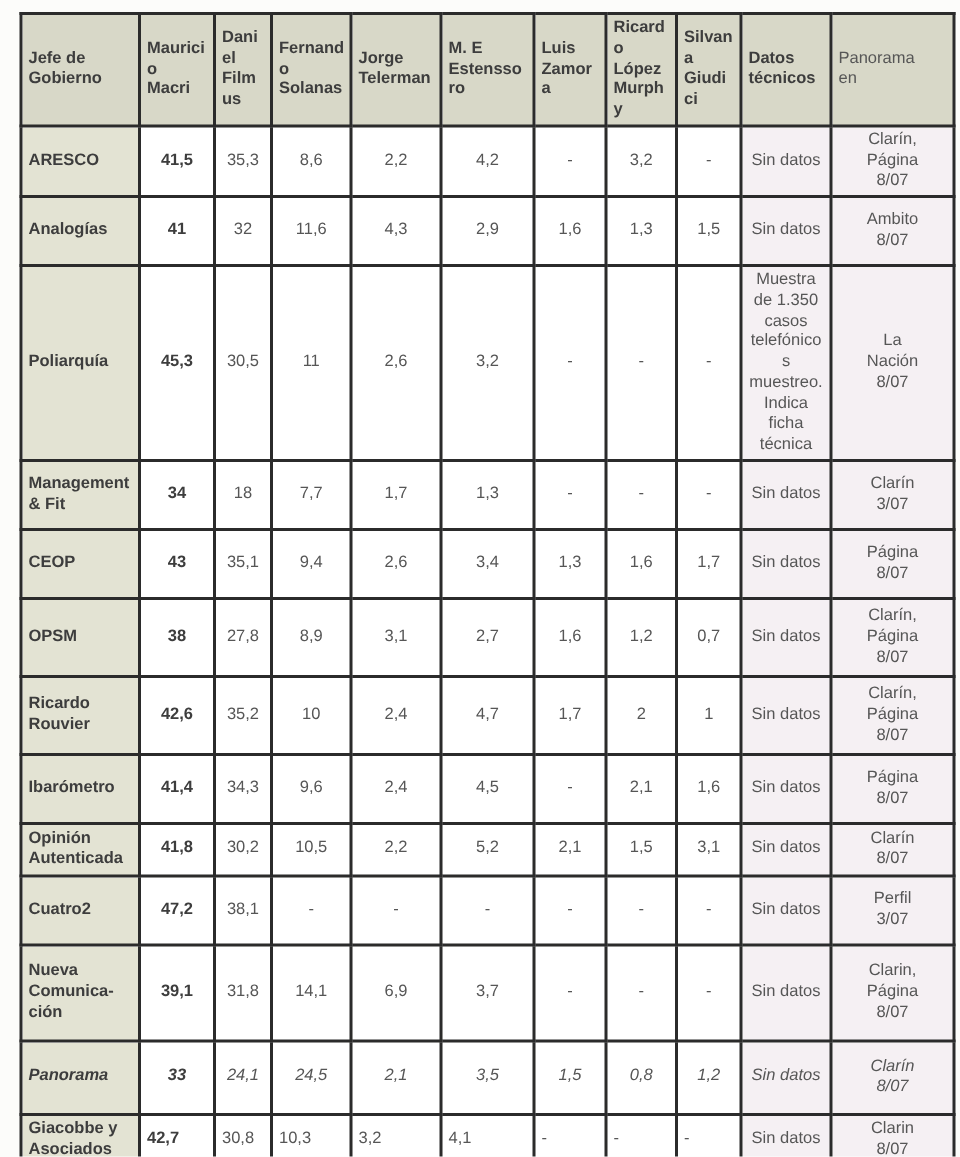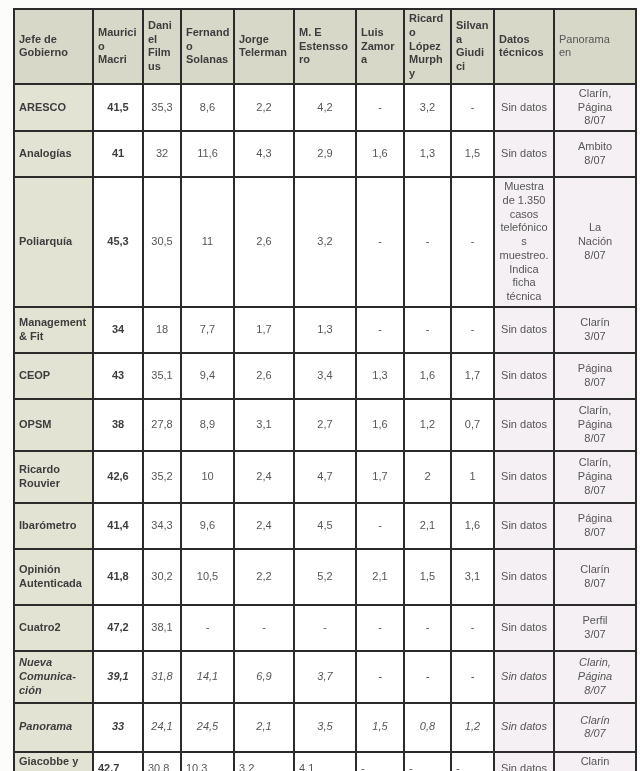--- a/index.html
+++ b/index.html
@@ -219,21 +219,21 @@
         <td class="num">9,6</td>
         <td class="num">2,4</td>
         <td class="num">4,5</td>
         <td class="num">-</td>
         <td class="num">2,1</td>
         <td class="num">1,6</td>
         <td class="info">Sin datos</td>
         <td class="info">Página
 8/07</td>
       </tr>
-      <tr style="height: 56px; border-radius: 11px;">
+      <tr style="height: 35px; border-radius: 11px;">
         <td class="name">Opinión Autenticada</td>
         <td class="num macri">41,8</td>
         <td class="num">30,2</td>
         <td class="num">10,5</td>
         <td class="num">2,2</td>
         <td class="num">5,2</td>
         <td class="num">2,1</td>
         <td class="num">1,5</td>
         <td class="num">3,1</td>
         <td class="info">Sin datos</td>
@@ -247,21 +247,21 @@
         <td class="num">-</td>
         <td class="num">-</td>
         <td class="num">-</td>
         <td class="num">-</td>
         <td class="num">-</td>
         <td class="num">-</td>
         <td class="info">Sin datos</td>
         <td class="info">Perfil
 3/07</td>
       </tr>
-      <tr style="height: 52px; font-style: italic;">
+      <tr style="height: 64px;">
         <td class="name">Nueva Comunica-ción</td>
         <td class="num macri">39,1</td>
         <td class="num">31,8</td>
         <td class="num">14,1</td>
         <td class="num">6,9</td>
         <td class="num">3,7</td>
         <td class="num">-</td>
         <td class="num">-</td>
         <td class="num">-</td>
         <td class="info">Sin datos</td>

